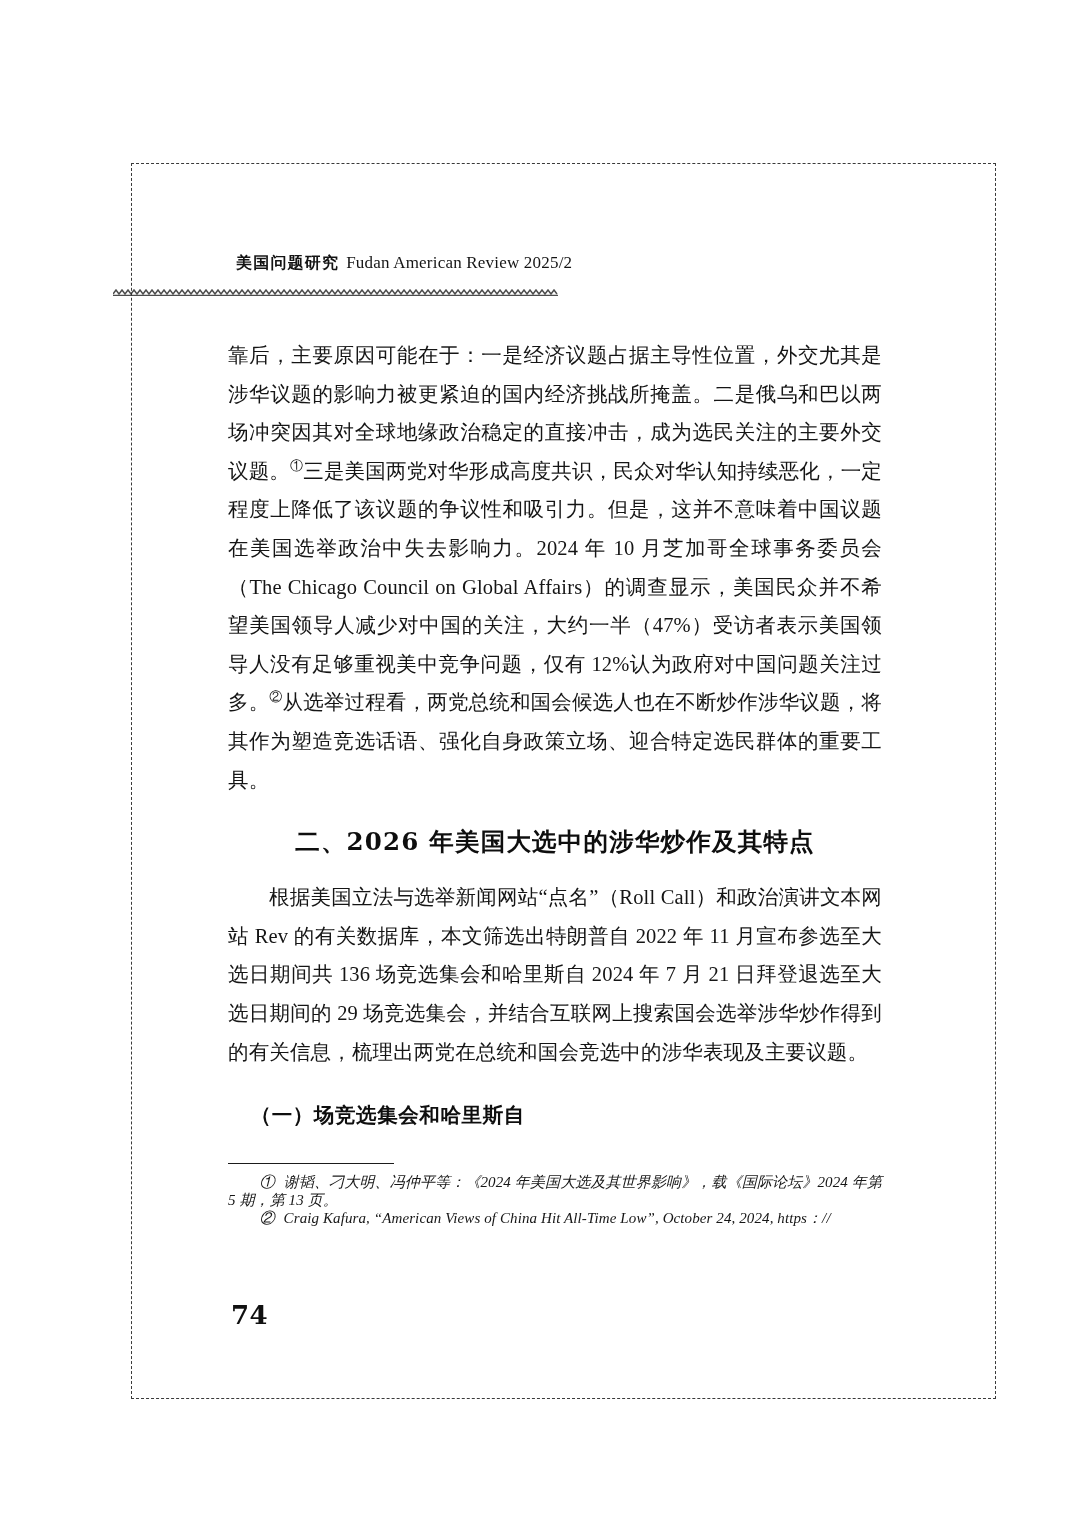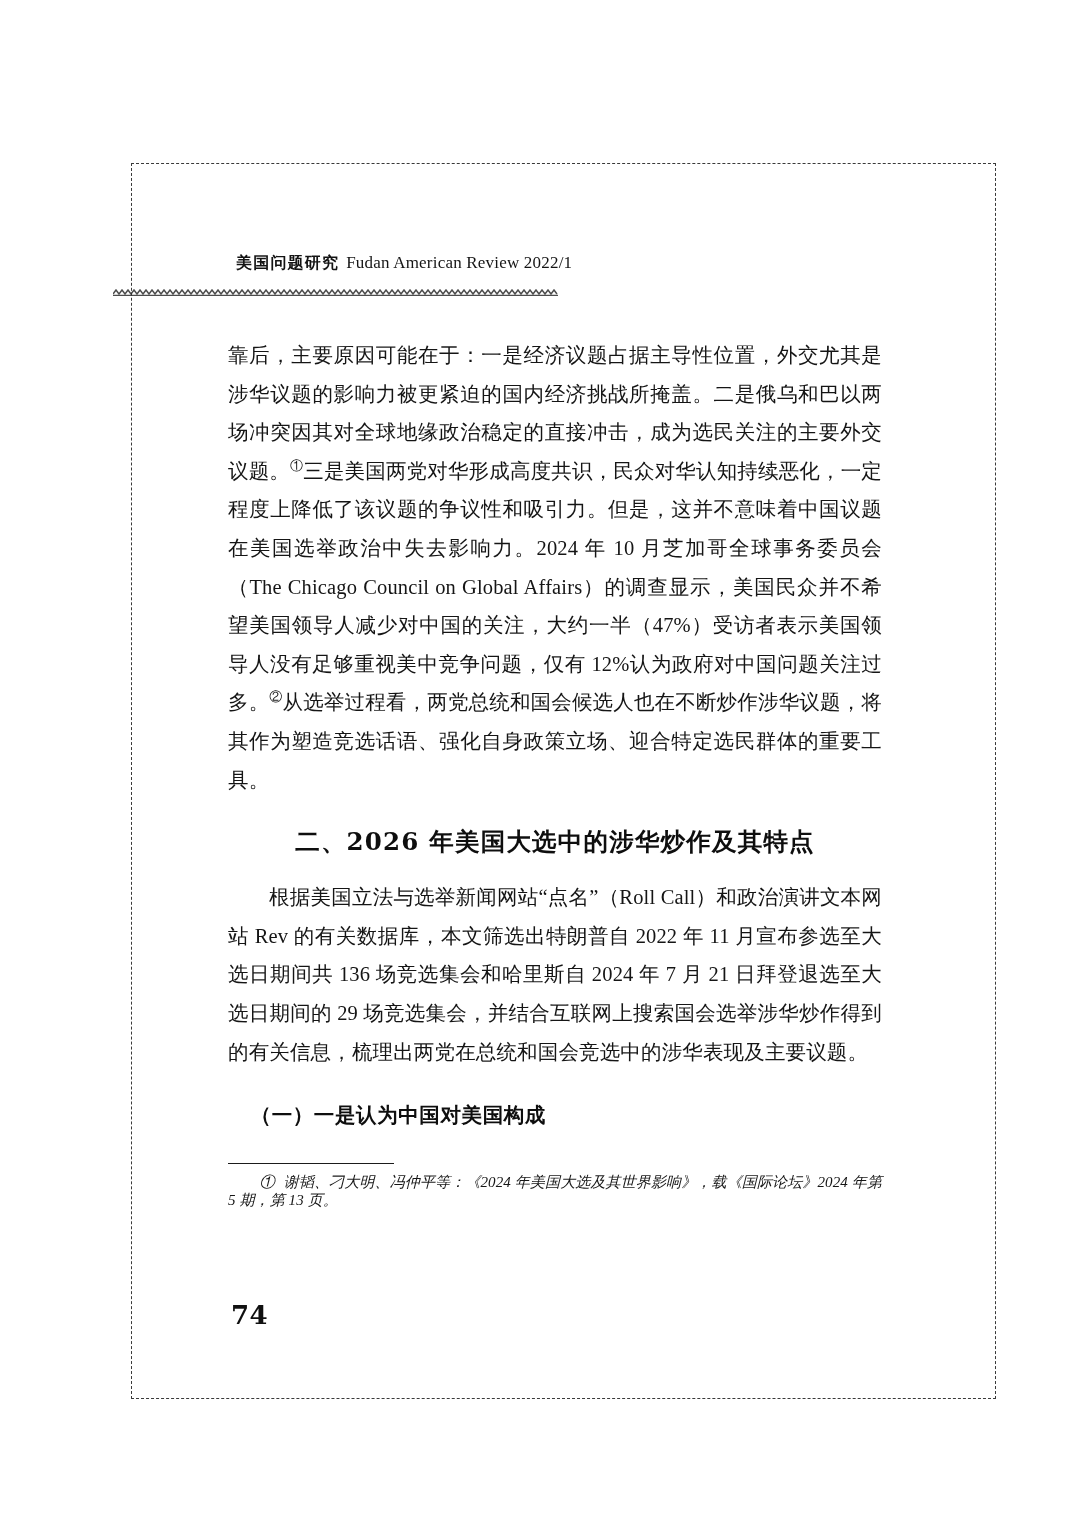--- a/index.html
+++ b/index.html
@@ -154,45 +154,46 @@
   }
 </style>
 </head>
 <body>
 
 <div class="page">
 
   <div class="crop-frame"></div>
 
   <div class="running-head">
-    <span class="rh-cn">美国问题研究</span><span class="rh-en">Fudan American Review 2022/1</span>
+    <span class="rh-cn">美国问题研究</span><span class="rh-en">Fudan American Review 2025/2</span>
   </div>
 
   <div class="head-rule">
     <svg width="445" height="9" viewBox="0 0 445 9" xmlns="http://www.w3.org/2000/svg" aria-hidden="true">
       <path d="M0 6 L3 2 L6 6 L9 2 L12 6 L15 2 L18 6 L21 2 L24 6 L27 2 L30 6 L33 2 L36 6 L39 2 L42 6 L45 2 L48 6 L51 2 L54 6 L57 2 L60 6 L63 2 L66 6 L69 2 L72 6 L75 2 L78 6 L81 2 L84 6 L87 2 L90 6 L93 2 L96 6 L99 2 L102 6 L105 2 L108 6 L111 2 L114 6 L117 2 L120 6 L123 2 L126 6 L129 2 L132 6 L135 2 L138 6 L141 2 L144 6 L147 2 L150 6 L153 2 L156 6 L159 2 L162 6 L165 2 L168 6 L171 2 L174 6 L177 2 L180 6 L183 2 L186 6 L189 2 L192 6 L195 2 L198 6 L201 2 L204 6 L207 2 L210 6 L213 2 L216 6 L219 2 L222 6 L225 2 L228 6 L231 2 L234 6 L237 2 L240 6 L243 2 L246 6 L249 2 L252 6 L255 2 L258 6 L261 2 L264 6 L267 2 L270 6 L273 2 L276 6 L279 2 L282 6 L285 2 L288 6 L291 2 L294 6 L297 2 L300 6 L303 2 L306 6 L309 2 L312 6 L315 2 L318 6 L321 2 L324 6 L327 2 L330 6 L333 2 L336 6 L339 2 L342 6 L345 2 L348 6 L351 2 L354 6 L357 2 L360 6 L363 2 L366 6 L369 2 L372 6 L375 2 L378 6 L381 2 L384 6 L387 2 L390 6 L393 2 L396 6 L399 2 L402 6 L405 2 L408 6 L411 2 L414 6 L417 2 L420 6 L423 2 L426 6 L429 2 L432 6 L435 2 L438 6 L441 2 L444 6" fill="none" stroke="#2e2e2e" stroke-width="1.5"></path>
       <line x1="0" y1="7.4" x2="445" y2="7.4" stroke="#2e2e2e" stroke-width="1.1"></line>
     </svg>
   </div>
 
   <div class="text-col">
 
     <p class="para"><span>靠后，主要原因可能在于：一是经济议题占据主导性位置，外交尤其是涉华议题的影响力被更紧迫的国内经济挑战所掩盖。二是俄乌和巴以两场冲突因其对全球地缘政治稳定的直接冲击，成为选民关注的主要外交议题。</span><span class="sup">①</span><span>三是美国两党对华形成高度共识，民众对华认知持续恶化，一定程度上降低了该议题的争议性和吸引力。但是，这并不意味着中国议题在美国选举政治中失去影响力。2024 年 10 月芝加哥全球事务委员会（The Chicago Council on Global Affairs）的调查显示，美国民众并不希望美国领导人减少对中国的关注，大约一半（47%）受访者表示美国领导人没有足够重视美中竞争问题，仅有 12%认为政府对中国问题关注过多。</span><span class="sup">②</span><span>从选举过程看，两党总统和国会候选人也在不断炒作涉华议题，将其作为塑造竞选话语、强化自身政策立场、迎合特定选民群体的重要工具。</span></p>
 
     <h2 class="sec-heading">二、2026 年美国大选中的涉华炒作及其特点</h2>
 
     <p class="para indent">根据美国立法与选举新闻网站“点名”（Roll Call）和政治演讲文本网站 Rev 的有关数据库，本文筛选出特朗普自 2022 年 11 月宣布参选至大选日期间共 136 场竞选集会和哈里斯自 2024 年 7 月 21 日拜登退选至大选日期间的 29 场竞选集会，并结合互联网上搜索国会选举涉华炒作得到的有关信息，梳理出两党在总统和国会竞选中的涉华表现及主要议题。</p>
 
-    <h3 class="sub-heading">（一）一是认为中国对美国构成</h3>
+    <h3 class="sub-heading">（一）场竞选集会和哈里斯自</h3>
 
 
   </div>
 
   <div class="footnotes">
     <div class="fn-rule"></div>
 
     <p class="fn"><span class="marker">①</span><span>谢韬、刁大明、冯仲平等：《2024 年美国大选及其世界影响》，载《国际论坛》2024 年第 5 期，第 13 页。</span></p>
 
+    <p class="fn"><span class="marker">②</span><span>Craig Kafura, “American Views of China Hit All-Time Low”, October 24, 2024, https：//</span></p>
   </div>
 
   <div class="folio">74</div>
 
 </div>
 
 </body></html>

